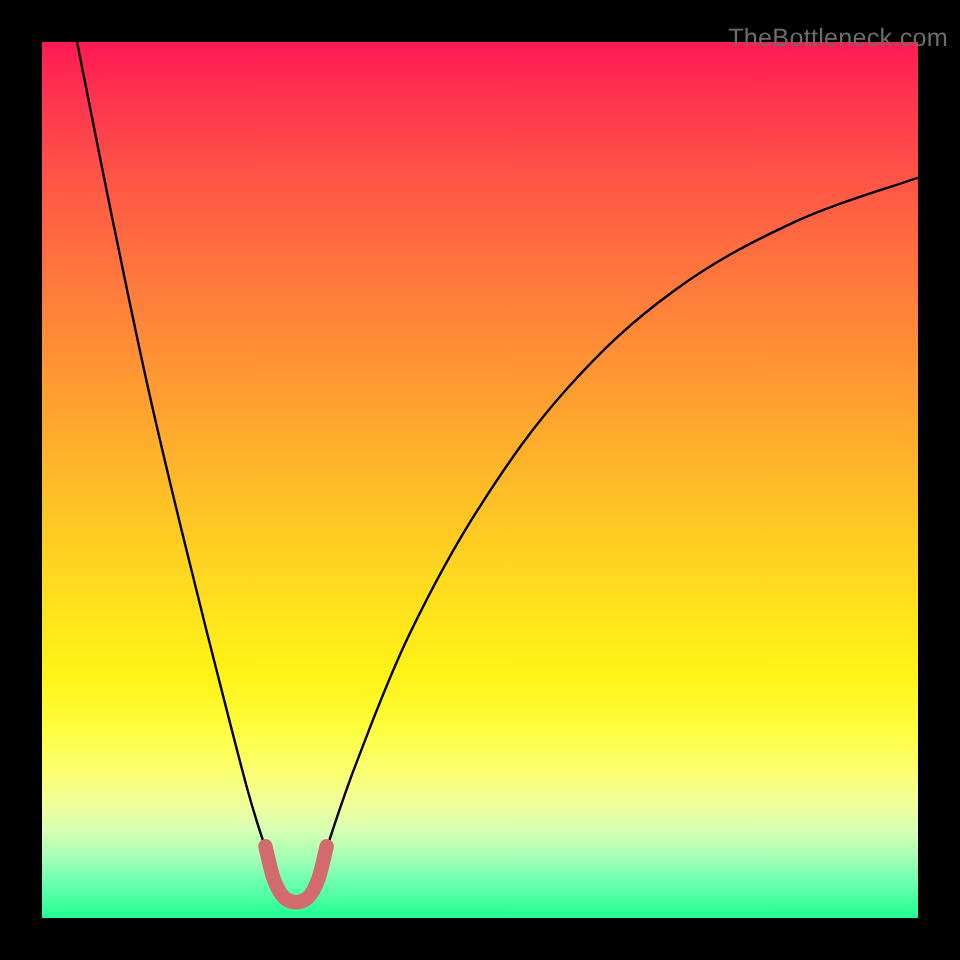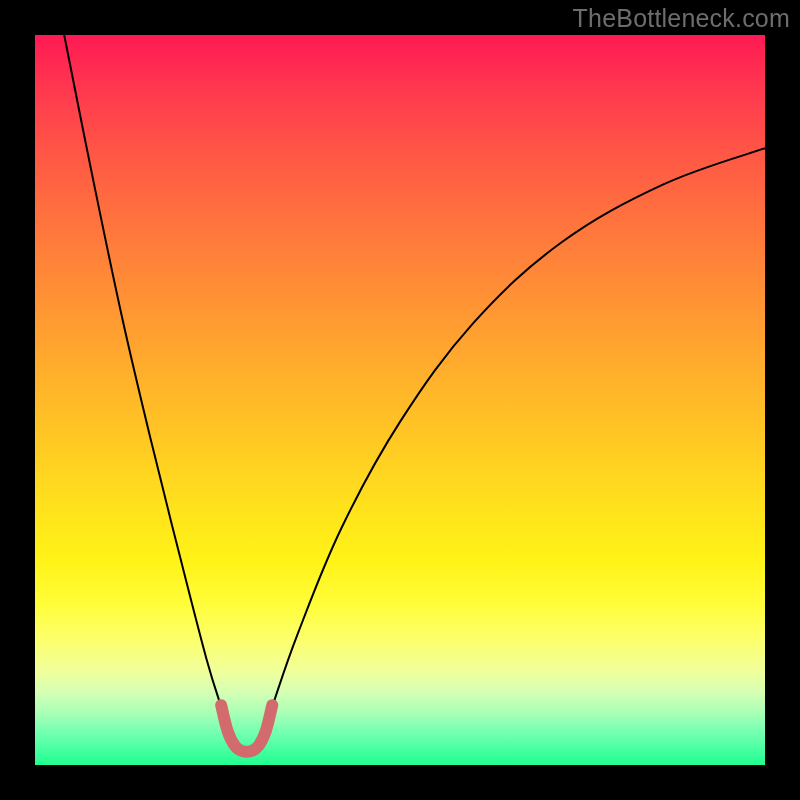--- a/index.html
+++ b/index.html
@@ -49,24 +49,24 @@
       #fcff6e 83%,
       #f1ff9a 87%,
       #d6ffb4 90%,
       #a6ffb6 93%,
       #6bffb0 96%,
       #1fff91 100%
     );
   }
   .watermark {
     position: absolute;
-    top: 4px;
+    top: 20px;
     right: 10px;
     color: #6d6d6d;
-    font-size: 25px;
+    font-size: 21px;
     letter-spacing: 0.2px;
     font-weight: 400;
     text-align: center;
   }
   svg.curves {
     position: absolute;
     left: 0;
     top: 0;
     width: 100%;
     height: 100%;

